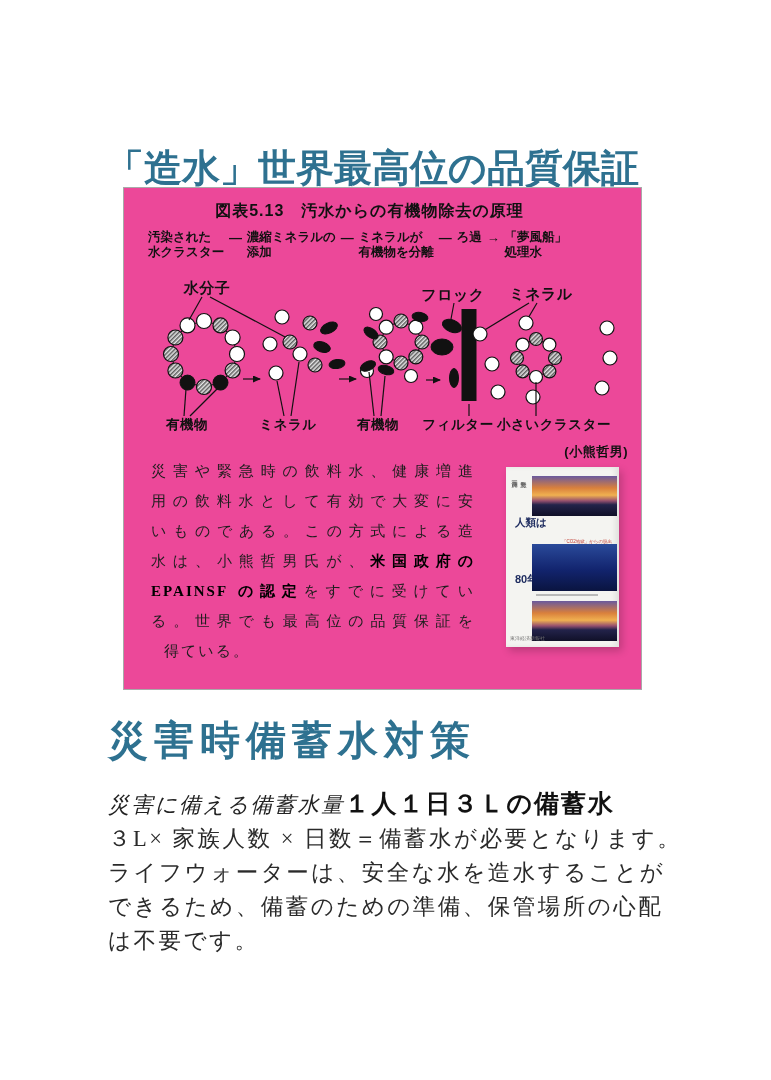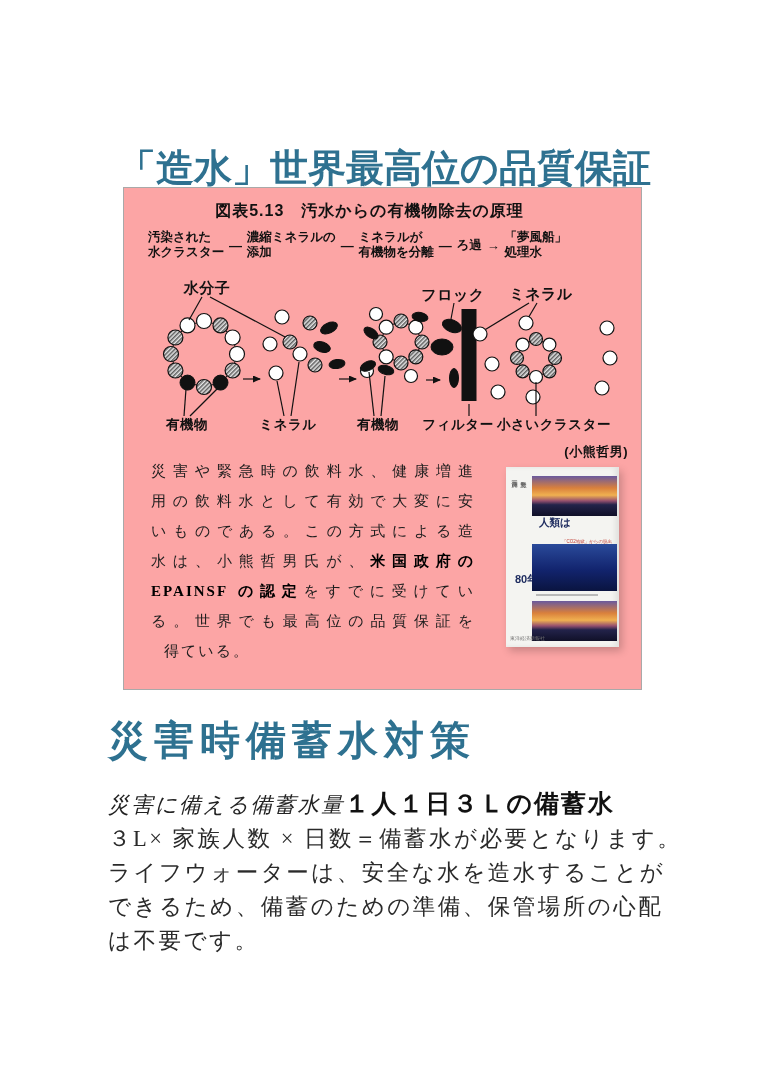--- a/index.html
+++ b/index.html
@@ -5,36 +5,36 @@
   html,body { margin:0; padding:0; background:#ffffff; }
   .page {
     position:relative; width:771px; height:1080px; background:#ffffff;
     overflow:hidden; font-family:"Liberation Serif","DejaVu Serif",serif;
   }
   
   .sec-title {
     position:absolute; color:#2e7190; font-weight:bold;
     font-family:"Liberation Serif","DejaVu Serif",serif; white-space:nowrap;
   }
-  #title1 { left:106px; top:118px; font-size:38px; letter-spacing:0px;margin-left:12px; }
+  #title1 { left:106px; top:118px; font-size:38px; letter-spacing:0px; }
   #title2 { left:108px; top:680px; font-size:40px; letter-spacing:6px; }
 
   
   .figure-box {
     position:absolute; left:123px; top:187px; width:519px; height:503px;
-    border:1px solid #a9a9a9; background:#fca5a5; box-sizing:border-box;
+    border:1px solid #a9a9a9; background:#ec4899; box-sizing:border-box;
   }
   .fig-title {
     position:absolute; top:13px; left:0; right:26px; text-align:center;
     font-family:"Liberation Sans","DejaVu Sans",sans-serif;
     font-weight:bold; font-size:16px; color:#111; letter-spacing:1px; white-space:nowrap;
   }
   .flow-row {
     position:absolute; left:24px; top:42px; right:74px; display:flex;
-    align-items:center; justify-content:space-between;
+    justify-content:space-between;
     font-family:"Liberation Sans","DejaVu Sans",sans-serif;
     font-weight:bold; font-size:12.5px; line-height:15px; color:#111;
   }
   .flow-step { white-space:nowrap; }
   .flow-step span { display:block; }
   .flow-sep { font-size:13px; padding:0 1px; }
   .fig-svg { position:absolute; left:0; top:88px; }
   .dlabel {
     font-family:"Liberation Sans","DejaVu Sans",sans-serif;
     font-weight:bold; fill:#111; letter-spacing:0.5px;
@@ -71,21 +71,21 @@
     background:linear-gradient(180deg,#2a4a9a 0%,#12246e 55%,#0a1440 100%); }
   .strip3 { top:134px; height:40px;
     background:linear-gradient(180deg,#6a5a9e 0%,#d9803c 30%,#f0b050 48%,#96506e 62%,#23234a 72%,#101028 100%); }
   .b-author { position:absolute; top:10px; font-size:10px; color:#555;
     writing-mode:vertical-rl; transform:scale(0.6); transform-origin:left top;
     font-family:"Liberation Sans","DejaVu Sans",sans-serif; }
   .b-author.a1 { left:4px; }
   .b-author.a2 { left:13px; }
   .b-title { position:absolute; left:9px; top:50px; color:#1c2a5e; font-weight:bold;
     font-family:"Liberation Sans","DejaVu Sans",sans-serif; line-height:1; white-space:nowrap; }
-  .b-title .t1 { display:block; font-size:10.5px; margin-bottom:2px;margin-left:24px; }
+  .b-title .t1 { display:block; font-size:10.5px; margin-bottom:2px; }
   .b-title .t2 { display:block; font-size:11px;margin-top:46px; }
   .b-title .accent { color:#c03a30; }
   .b-sub { position:absolute; left:56px; top:71px; color:#c03a30; font-size:10px;
     transform:scale(0.45); transform-origin:left top; white-space:nowrap;
     font-family:"Liberation Sans","DejaVu Sans",sans-serif; }
   .b-eng { position:absolute; left:30px; top:127px; width:62px; height:2px; background:#b9b9b9; }
   .b-pub { position:absolute; left:4px; top:168px; color:#777; font-size:10px;
     transform:scale(0.5); transform-origin:left top; white-space:nowrap;
     font-family:"Liberation Sans","DejaVu Sans",sans-serif; }
 

